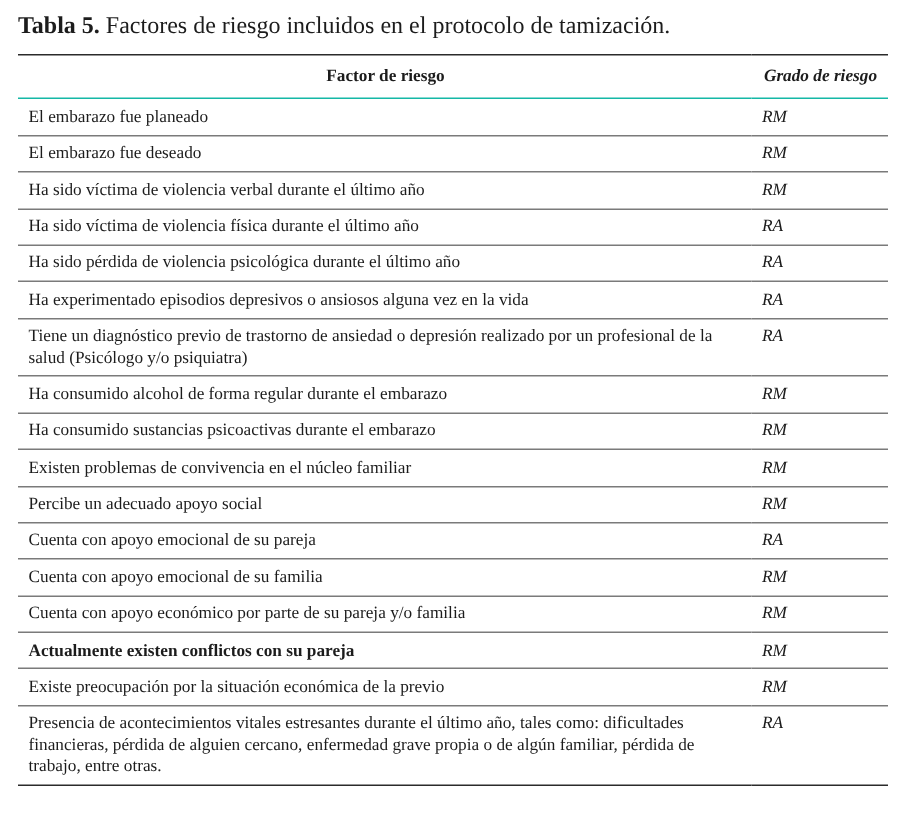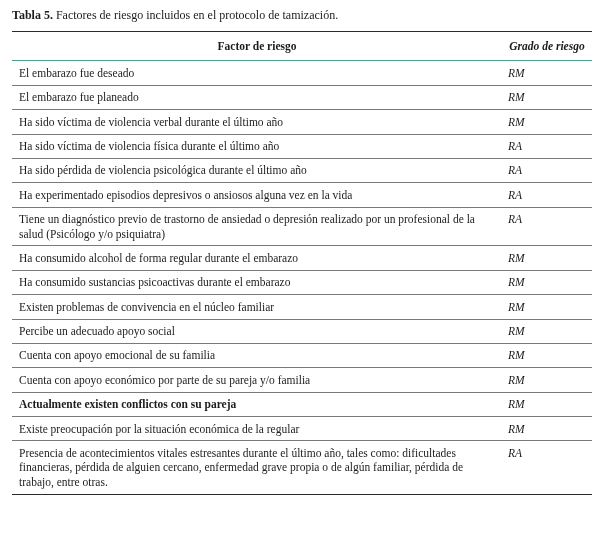--- a/index.html
+++ b/index.html
@@ -10,21 +10,21 @@
     color: #1c1c1c;
   }
   .page {
     width: 614px;
     height: 556px;
     box-sizing: border-box;
     padding: 6px 12px 0 12px;
     background: #ffffff;
   }
   .caption {
-    font-size: 12px;
+    font-size: 16px;
     line-height: 1.25;
     margin: 2px 0 8px 0;
   }
   .caption .cap-label { font-weight: bold; }
   table.risk-table {
     width: 580px;
     border-collapse: collapse;
     border-top: 1.6px solid #2b2b2b;
     border-bottom: 1.6px solid #2b2b2b;
     font-size: 11.5px;
@@ -63,25 +63,25 @@
 
   <table class="risk-table">
     <thead>
       <tr>
         <th class="col-factor">Factor de riesgo</th>
         <th class="col-grade">Grado de riesgo</th>
       </tr>
     </thead>
     <tbody id="table-body">
         <tr>
-          <td class="col-factor">El embarazo fue deseado</td>
+          <td class="col-factor">El embarazo fue planeado</td>
           <td class="col-grade">RM</td>
         </tr>
         <tr>
-          <td class="col-factor">El embarazo fue planeado</td>
+          <td class="col-factor">El embarazo fue deseado</td>
           <td class="col-grade">RM</td>
         </tr>
         <tr>
           <td class="col-factor">Ha sido víctima de violencia verbal durante el último año</td>
           <td class="col-grade">RM</td>
         </tr>
         <tr>
           <td class="col-factor">Ha sido víctima de violencia física durante el último año</td>
           <td class="col-grade">RA</td>
         </tr>
@@ -107,33 +107,37 @@
         </tr>
         <tr>
           <td class="col-factor">Existen problemas de convivencia en el núcleo familiar</td>
           <td class="col-grade">RM</td>
         </tr>
         <tr>
           <td class="col-factor">Percibe un adecuado apoyo social</td>
           <td class="col-grade">RM</td>
         </tr>
         <tr>
+          <td class="col-factor">Cuenta con apoyo emocional de su pareja</td>
+          <td class="col-grade">RA</td>
+        </tr>
+        <tr>
           <td class="col-factor">Cuenta con apoyo emocional de su familia</td>
           <td class="col-grade">RM</td>
         </tr>
         <tr>
           <td class="col-factor">Cuenta con apoyo económico por parte de su pareja y/o familia</td>
           <td class="col-grade">RM</td>
         </tr>
         <tr>
           <td class="col-factor bold-row">Actualmente existen conflictos con su pareja</td>
           <td class="col-grade">RM</td>
         </tr>
         <tr>
-          <td class="col-factor">Existe preocupación por la situación económica de la regular</td>
+          <td class="col-factor">Existe preocupación por la situación económica de la previo</td>
           <td class="col-grade">RM</td>
         </tr>
         <tr>
           <td class="col-factor">Presencia de acontecimientos vitales estresantes durante el último año, tales como: dificultades financieras, pérdida de alguien cercano, enfermedad grave propia o de algún familiar, pérdida de trabajo, entre otras.</td>
           <td class="col-grade">RA</td>
         </tr>
       </tbody>
   </table>
 
 </div>

